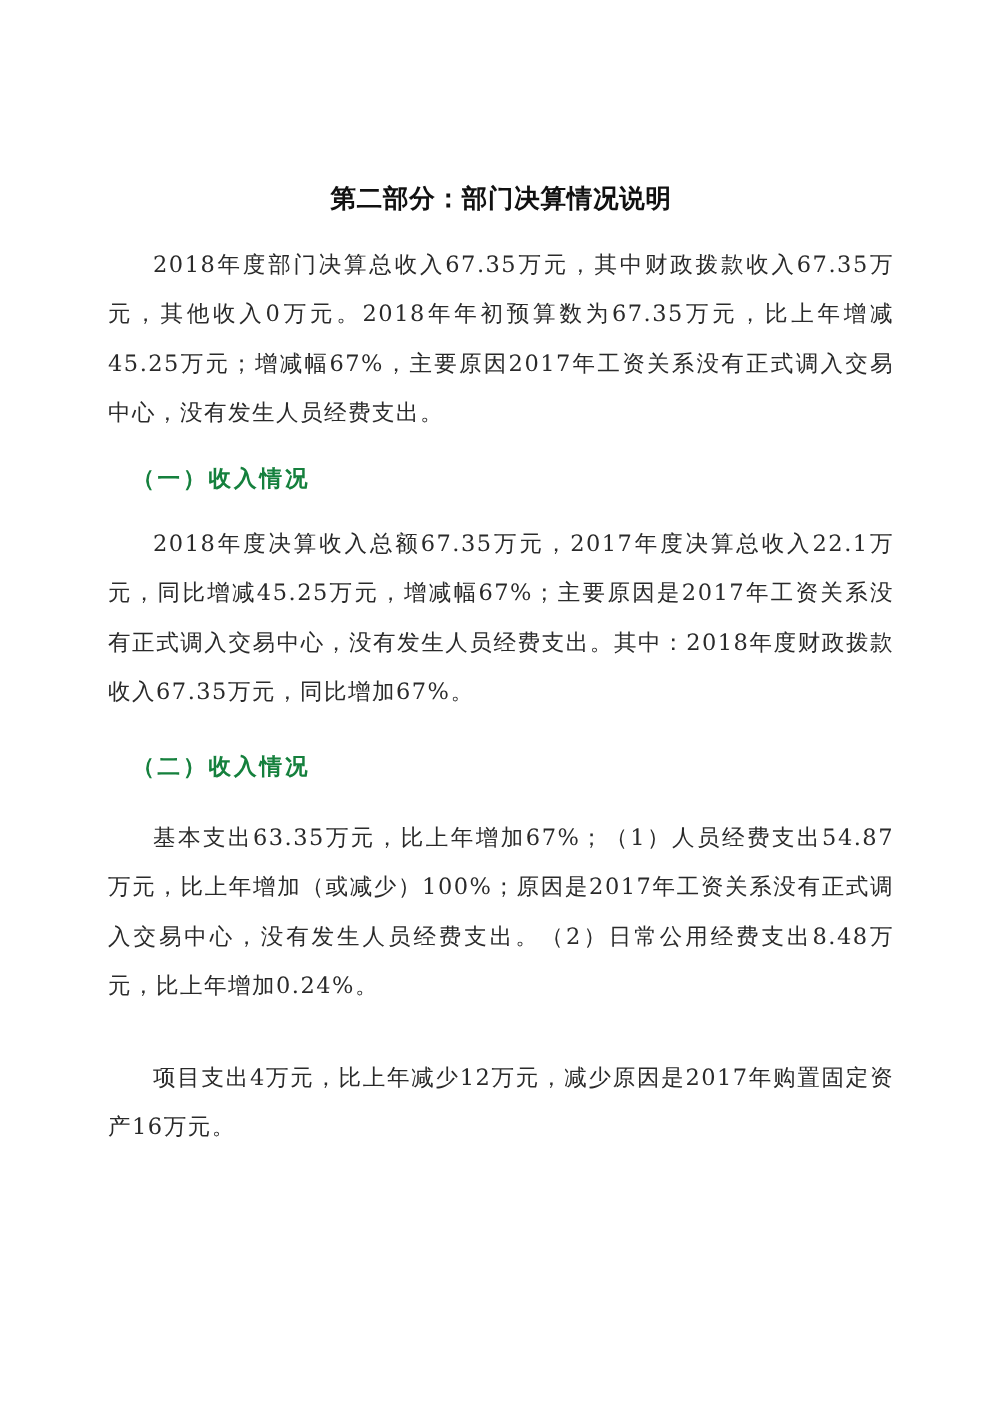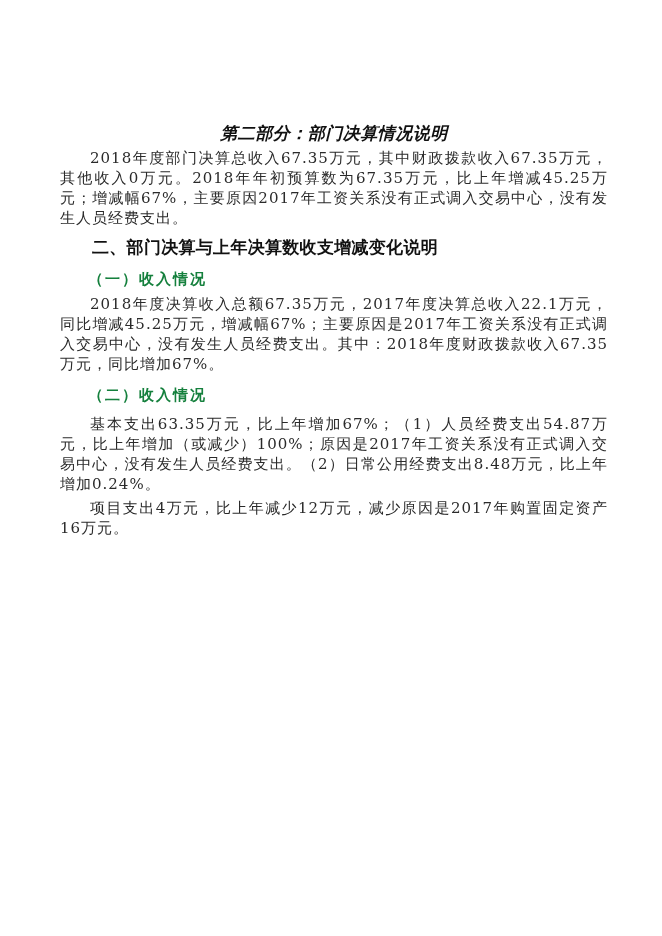--- a/index.html
+++ b/index.html
@@ -23,21 +23,20 @@
     .title {
       font-family: "DejaVu Sans", "Liberation Sans", sans-serif;
       font-weight: bold;
       font-size: 17px;
       text-align: center;
       height: 30px;
       line-height: 30px;
       margin: 0;
       color: #111;
       letter-spacing: 0.5px;
-      font-style: italic;
     }
     .h1 {
       font-family: "DejaVu Sans", "Liberation Sans", sans-serif;
       font-weight: bold;
       font-size: 17px;
       line-height: 30px;
       height: 30px;
       margin: 4px 0 0 0;
       padding-left: 32px;
       color: #111;
@@ -50,38 +49,37 @@
       line-height: 30px;
       height: 30px;
       margin: 2px 0 0 0;
       padding-left: 28px;
       color: #15803d;
       letter-spacing: 2px;
     }
     .para {
       font-family: "DejaVu Serif", "Liberation Serif", serif;
       font-size: 15px;
-      line-height: 20px;
-      margin: 0;
+      line-height: 33px;
+      margin: 12px;
       text-indent: 2em;
       text-align: justify;
       color: #2a2a2a;
       letter-spacing: 1px;
     }
     .gap-sm { height: 4px; }
   </style>
 </head>
 <body>
 
 <div class="page">
   <h1 class="title">第二部分：部门决算情况说明</h1>
 
   <p class="para">2018年度部门决算总收入67.35万元，其中财政拨款收入67.35万元，其他收入0万元。2018年年初预算数为67.35万元，比上年增减45.25万元；增减幅67%，主要原因2017年工资关系没有正式调入交易中心，没有发生人员经费支出。</p>
 
-  <h2 class="h1">二、部门决算与上年决算数收支增减变化说明</h2>
 
   <h3 class="h2">（一）收入情况</h3>
   <p class="para">2018年度决算收入总额67.35万元，2017年度决算总收入22.1万元，同比增减45.25万元，增减幅67%；主要原因是2017年工资关系没有正式调入交易中心，没有发生人员经费支出。其中：2018年度财政拨款收入67.35万元，同比增加67%。</p>
 
   <div class="gap-sm"></div>
   <h3 class="h2">（二）收入情况</h3>
   <div class="gap-sm"></div>
   <p class="para">基本支出63.35万元，比上年增加67%；（1）人员经费支出54.87万元，比上年增加（或减少）100%；原因是2017年工资关系没有正式调入交易中心，没有发生人员经费支出。（2）日常公用经费支出8.48万元，比上年增加0.24%。</p>
   <div class="gap-sm"></div>
   <p class="para">项目支出4万元，比上年减少12万元，减少原因是2017年购置固定资产16万元。</p>

